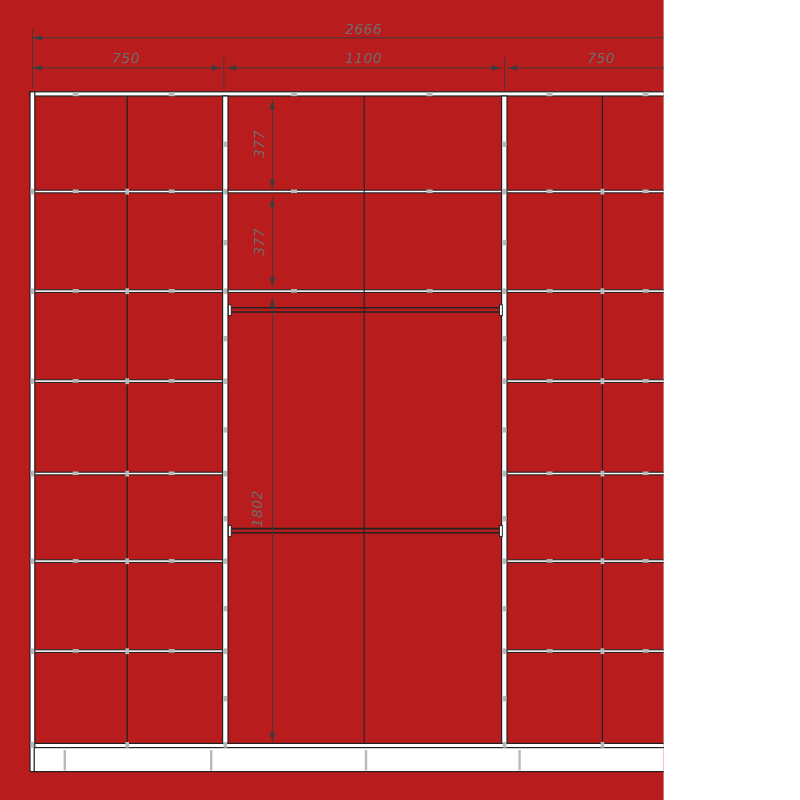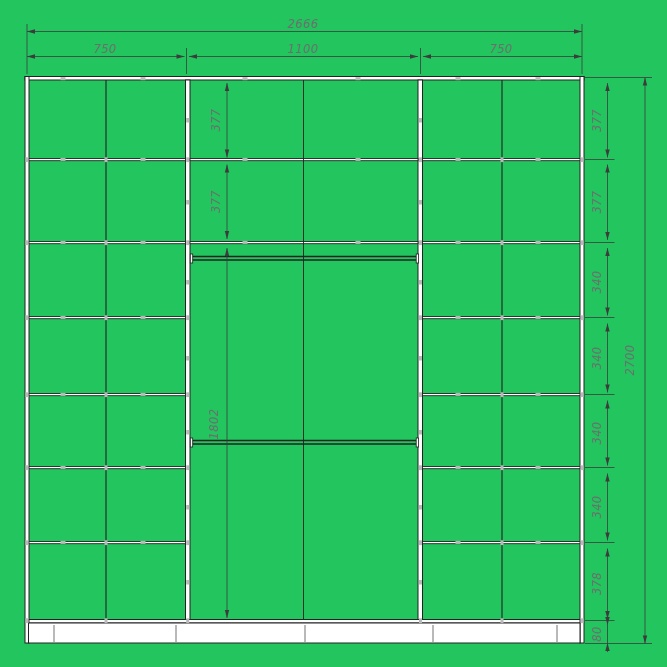--- a/index.html
+++ b/index.html
@@ -1,19 +1,19 @@
 <!DOCTYPE html>
 <html><head>
 <meta charset="utf-8">
 <style>
   html,body{margin:0;padding:0;background:#ffffff;}
   .canvas{
     position:relative;
-    width:667px;height:667px;
-    background:#22c55e;
+    width:553px;height:667px;
+    background:#b91c1c;
     font-family:"DejaVu Sans",sans-serif;
     overflow:hidden;
   }
   svg text{
     font-family:"DejaVu Sans",sans-serif;
     font-style:italic;
     font-size:11.5px;
     letter-spacing:0.4px;
   }
 </style>

